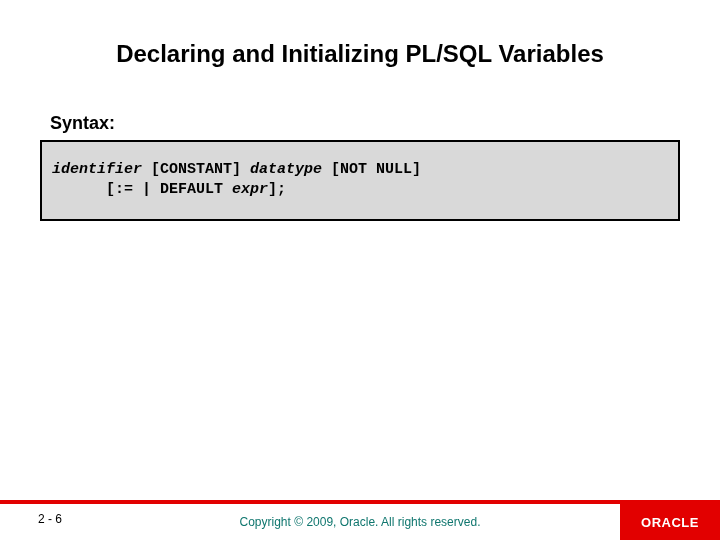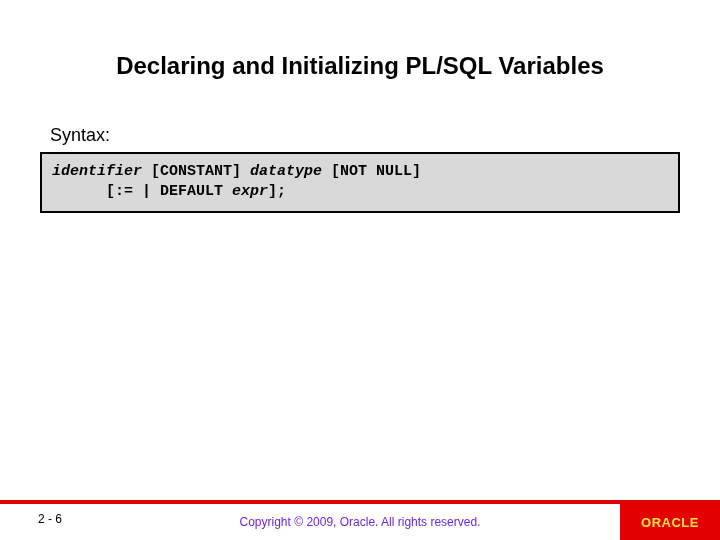--- a/index.html
+++ b/index.html
@@ -14,34 +14,35 @@
   .slide {
     width: 100%;
     height: 100%;
     position: relative;
     padding: 30px 40px 0 40px;
   }
   .title {
     font-size: 24px;
     font-weight: bold;
     text-align: center;
-    margin-top: 22px;
+    margin-top: 10px;
     margin-bottom: 45px;
     color: #000;
   }
   .label {
     font-size: 18px;
     color: #000;
     margin-left: 10px;
     margin-bottom: 6px;
+    font-weight: bold;
   }
   .code-box {
     background: #d9d9d9;
     border: 2px solid #000;
-    padding: 8px 10px;
+    padding: 18px 10px;
     font-family: "Courier New", monospace;
     font-size: 15px;
     font-weight: bold;
     line-height: 1.35;
     white-space: pre;
     margin-bottom: 14px;
   }
   .code-box .ital { font-style: italic; }
   .footer-bar {
     position: absolute;
@@ -63,34 +64,34 @@
   }
   .page-num {
     position: absolute;
     left: 38px;
     top: 8px;
     font-size: 12px;
     color: #000;
   }
   .copyright {
     font-size: 12px;
-    color: #6d28d9;
+    color: #0f766e;
     text-align: center;
   }
   .logo-box {
     position: absolute;
     right: 0;
     bottom: 0;
     width: 100px;
     height: 36px;
     background: #e20000;
     display: flex;
     align-items: center;
     justify-content: center;
-    color: #fde047;
+    color: #ffffff;
     font-weight: bold;
     font-size: 13px;
     letter-spacing: 0.5px;
     font-family: Arial, sans-serif;
   }
 </style>
 </head>
 <body>
 
 <div class="slide">

